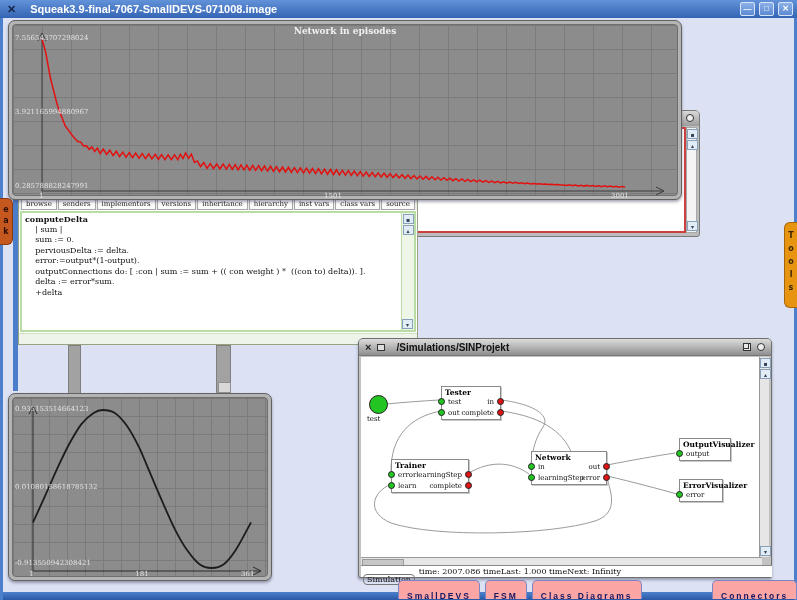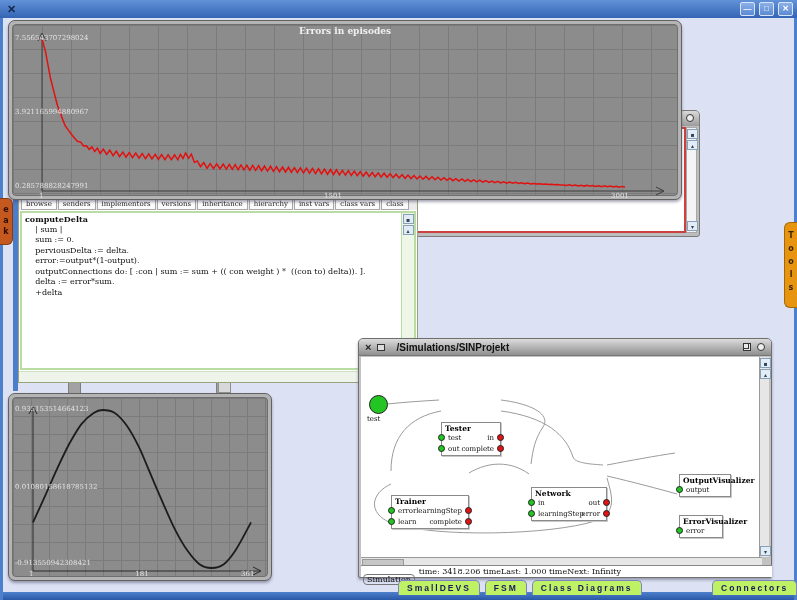--- a/index.html
+++ b/index.html
@@ -32,21 +32,21 @@
                          linear-gradient(90deg,#7b7b7b 1px,transparent 1px);}
   .plot-err{background-size:29px 24px;}
   .plot-net{background-size:18px 18px;}
   .ptitle{position:absolute;top:1px;left:0;right:0;text-align:center;color:#f0f0f0;
           font:bold 9px "DejaVu Serif",serif;z-index:2;}
   .tick{position:absolute;color:#e2e2e2;font:7px "DejaVu Serif",serif;white-space:nowrap;z-index:2;}
   .plot svg{position:absolute;left:0;top:0;}
 
   
   .browser-blue{position:absolute;left:13px;top:196px;width:5px;height:195px;background:#4b7dca;z-index:2;}
-  .browser{position:absolute;left:18px;top:196px;width:400px;height:187px;background:#fff;
+  .browser{position:absolute;left:18px;top:196px;width:400px;height:149px;background:#fff;
            border:1px solid #97a37f;z-index:2;}
   .btabs{display:flex;height:13px;background:#ececec;padding-left:1px;overflow:hidden;}
   .btab{font:7px/10px "DejaVu Serif",serif;color:#222;background:#fbfbfb;border:1px solid #a8a8a8;
         margin:1px 0 0 1px;padding:0 4px;white-space:nowrap;}
   .code-pane{position:absolute;left:1px;right:1px;top:14px;bottom:12px;border:2px solid #b9dca4;background:#fff;}
   #codebody{position:absolute;left:3px;right:16px;top:1px;bottom:1px;font:8px/10.5px "DejaVu Serif",serif;
             white-space:pre;color:#111;overflow:hidden;}
   .code-line.first{font-weight:bold;}
   .code-scroll{position:absolute;top:0;right:0;bottom:0;width:13px;background:#eef6e8;border-left:1px solid #b9dca4;}
   .sb-box{display:block;width:11px;height:10px;border:1px solid #88a0b8;background:#e2ecf6;
@@ -81,48 +81,49 @@
   .sp-title{font:bold 10px "Liberation Sans",sans-serif;color:#111;margin-left:11px;}
   .sp-right{position:absolute;right:6px;top:4px;display:flex;gap:6px;}
   .sp-content{position:absolute;left:2px;top:18px;width:401px;height:200px;background:#fff;overflow:hidden;}
   .sp-vscroll{position:absolute;right:2px;top:18px;width:10px;height:200px;background:#e6e6e6;border-left:1px solid #999;}
   .sp-hscroll{position:absolute;left:2px;top:218px;width:401px;height:8px;background:#e6e6e6;border-top:1px solid #999;}
   .sp-hscroll::before{content:"";position:absolute;left:1px;top:1px;width:40px;height:5px;background:#c6c6c6;border:1px solid #9a9a9a;}
   .sp-status{position:absolute;left:2px;top:226px;width:411px;height:12px;background:#fff;border-top:1px solid #888;
              display:flex;align-items:center;font:8px "DejaVu Serif",serif;color:#111;}
   .sim-btn{border:1px solid #777;border-radius:4px;padding:0 3px;margin:15px 4px 0 2px;font:8px "DejaVu Serif",serif;}
 
-  .blk{position:absolute;background:#fff;border:1px solid #8a8a8a;box-shadow:1px 1px 0 #c8c8c8;margin-top:36px;}
+  .blk{position:absolute;background:#fff;border:1px solid #8a8a8a;box-shadow:1px 1px 0 #c8c8c8;}
   .blk-title{font:bold 7.5px/9px "DejaVu Serif",serif;padding:1px 0 0 3px;height:10px;color:#000;white-space:nowrap;}
   .blk-row{position:relative;height:11px;font:7px/9px "DejaVu Serif",serif;color:#111;}
   .port-dot{position:absolute;width:7px;height:7px;border-radius:50%;border:1px solid #222;top:1px;}
   .port-dot.pl{left:-4px;} .port-dot.pr{right:-4px;}
   .port-label.pl{position:absolute;left:6px;top:1px;} .port-label.pr{position:absolute;right:6px;top:1px;}
   .src-circle{position:absolute;width:19px;height:19px;border-radius:50%;border:1.5px solid #222;background:#22c522;}
   .src-label{position:absolute;font:7px "DejaVu Serif",serif;color:#111;}
   #connsvg{position:absolute;left:0;top:0;}
 
   
   .flap{position:absolute;z-index:6;display:flex;flex-direction:column;align-items:center;}
   #flap-left{left:0;top:198px;width:13px;height:47px;background:#c4581f;border:1px solid #8a3a10;border-left:none;
              border-radius:0 6px 6px 0;color:#2e0d02;font:bold 8px/11px "DejaVu Sans",sans-serif;padding-top:5px;}
   #flap-right{right:0;top:222px;width:13px;height:86px;background:#e79410;border:1px solid #a66708;border-right:none;
               border-radius:6px 0 0 6px;color:#3a2602;font:bold 8px/13px "DejaVu Sans",sans-serif;padding-top:6px;}
   .task-tabs{position:absolute;left:398px;top:580px;display:flex;gap:5px;z-index:5;}
-  .task-tab{height:15px;background:#bef264;border:1px solid #7d84c4;border-bottom:none;border-radius:5px 5px 0 0;
-            font:bold 8.5px/12px "Liberation Sans",sans-serif;letter-spacing:2px;color:#181860;padding:1px 8px;white-space:nowrap;}
+  .task-tab{height:15px;background:#fca5a5;border:1px solid #7d84c4;border-bottom:none;border-radius:5px 5px 0 0;
+            font:bold 8.5px/12px "Liberation Sans",sans-serif;letter-spacing:2px;color:#181860;padding:9px 8px;white-space:nowrap;}
   #connectors-tab{position:absolute;left:712px;top:580px;z-index:5;}
 </style>
 </head>
 <body>
 
 <div class="screen">
 
   <div class="titlebar">
     <span class="tb-close">✕</span>
+    <span class="tb-title">Squeak3.9-final-7067-SmallDEVS-071008.image</span>
     <span class="tb-btns" id="tbbtns">
         <span class="tb-btn">—</span>
         <span class="tb-btn">□</span>
         <span class="tb-btn">✕</span>
       </span>
   </div>
   <div class="edge l"></div>
   <div class="edge r"></div>
   <div class="bottom-strip"></div>
 
@@ -145,40 +146,40 @@
   <div class="browser">
     <div class="btabs" id="btabs">
         <span class="btab">browse</span>
         <span class="btab">senders</span>
         <span class="btab">implementors</span>
         <span class="btab">versions</span>
         <span class="btab">inheritance</span>
         <span class="btab">hierarchy</span>
         <span class="btab">inst vars</span>
         <span class="btab">class vars</span>
-        <span class="btab">class</span>
+        <span class="btab">source</span>
       </div>
     <div class="code-pane">
       <div id="codebody"><div class="code-line first">computeDelta</div><div class="code-line">    | sum |</div><div class="code-line">    sum := 0.</div><div class="code-line">    perviousDelta := delta.</div><div class="code-line">    error:=output*(1-output).</div><div class="code-line">    outputConnections do: [ :con | sum := sum + (( con weight ) *  ((con to) delta)). ].</div><div class="code-line">    delta := error*sum.</div><div class="code-line">    +delta</div></div>
       <div class="code-scroll">
         <span class="sb-box">▪</span>
         <span class="sb-box">▴</span>
         <span class="sb-box bottom">▾</span>
       </div>
     </div>
     <div class="browser-bottom"></div>
   </div>
 
   <div class="gbar" id="gbar1"></div>
   <div class="gbar" id="gbar2"></div>
   <div class="gbar" id="gbox"></div>
 
   <div class="gwin" id="errwin">
     <div class="plot plot-err">
-      <div class="ptitle">Errors in episodes</div>
+      <div class="ptitle">Network in episodes</div>
       <svg id="errsvg" width="666" height="172">
           <path d="M29,166 L29,9 M25,16 L29,8 L33,16 M29,166 L650,166 M643,162 L651,166 L643,170" fill="none" stroke="#3c3c3c" stroke-width="1"></path>
           <path d="M29.0,14.0 L32.7,27.4 L35.1,40.6 L37.6,53.8 L41.0,67.1 L44.4,80.3 L46.9,87.1 L49.5,93.9 L52.1,100.6 L55.4,105.1 L58.6,109.5 L61.8,113.5 L64.8,116.5 L67.7,117.1 L70.6,121.0 L73.5,120.7 L76.2,124.4 L78.9,121.9 L81.7,126.4 L84.4,123.1 L87.1,128.5 L90.3,124.2 L93.6,129.5 L96.8,125.2 L100.1,130.6 L103.3,126.2 L106.5,131.6 L109.8,127.0 L113.0,132.1 L116.3,127.5 L119.5,132.7 L122.7,128.1 L126.0,133.2 L129.2,128.5 L132.5,133.6 L135.7,128.9 L138.9,134.0 L142.2,129.3 L145.4,134.4 L148.6,129.6 L151.9,134.6 L155.1,129.8 L158.4,134.7 L161.6,129.9 L164.8,134.8 L167.4,129.3 L170.0,133.5 L172.6,127.9 L175.5,133.4 L178.4,129.1 L181.4,137.4 L184.3,135.9 L187.5,141.6 L190.8,137.6 L194.0,143.4 L197.2,138.6 L200.5,143.7 L203.7,138.9 L206.9,143.9 L210.2,139.2 L213.4,144.2 L216.3,139.4 L219.3,144.4 L222.2,139.7 L225.1,144.7 L228.0,139.9 L230.9,144.9 L233.8,140.2 L236.7,145.2 L239.7,140.4 L242.6,145.4 L245.6,140.7 L248.6,145.7 L251.5,141.0 L254.5,146.1 L257.5,141.3 L260.5,146.4 L263.5,141.6 L266.5,146.7 L269.5,142.0 L272.5,147.0 L275.5,142.3 L278.4,147.3 L281.4,142.6 L284.4,147.6 L287.4,142.9 L290.5,147.9 L293.5,143.2 L296.5,148.2 L299.5,143.5 L302.5,148.6 L305.5,143.8 L308.5,148.9 L311.5,144.1 L314.5,149.2 L317.5,144.5 L320.5,149.5 L323.5,144.8 L326.4,149.8 L329.4,145.3 L332.4,150.1 L335.4,145.7 L338.3,150.4 L341.3,146.1 L344.3,150.7 L347.3,146.6 L350.2,151.1 L353.2,147.0 L356.2,151.4 L359.2,147.5 L362.2,151.7 L365.2,147.9 L368.1,152.0 L371.1,148.3 L374.1,152.3 L377.1,148.8 L380.1,152.6 L383.1,149.2 L386.1,152.9 L389.1,149.7 L392.1,153.3 L395.0,150.1 L398.0,153.6 L401.0,150.5 L404.0,153.9 L407.0,151.0 L410.0,154.2 L413.0,151.4 L416.0,154.5 L419.0,151.8 L422.0,154.8 L424.9,152.3 L427.9,155.1 L430.9,152.7 L433.9,155.4 L436.9,153.2 L439.9,155.7 L442.9,153.6 L445.9,156.0 L448.9,154.0 L451.9,156.3 L454.8,154.4 L457.8,156.6 L460.8,154.8 L463.8,156.9 L466.8,155.2 L469.8,157.2 L472.8,155.6 L475.8,157.4 L478.8,156.0 L481.8,157.7 L484.7,156.3 L487.7,157.9 L490.7,156.7 L493.7,158.1 L496.7,157.0 L499.7,158.3 L502.7,157.4 L505.7,158.5 L508.7,157.7 L511.6,158.8 L514.6,158.0 L517.6,159.0 L520.6,158.4 L523.6,159.1 L526.6,158.7 L529.6,159.3 L532.6,159.0 L535.6,159.5 L538.6,159.3 L541.5,159.7 L544.5,159.6 L547.5,159.9 L550.5,159.9 L553.5,160.5 L556.4,159.8 L559.3,160.7 L562.3,160.0 L565.2,160.9 L568.1,160.2 L571.0,161.1 L573.9,160.4 L576.8,161.3 L579.7,160.6 L582.7,161.5 L585.6,160.8 L588.5,161.7 L591.5,160.9 L594.4,161.8 L597.3,161.1 L600.3,162.0 L603.2,161.3 L606.1,162.2 L609.1,161.4 L612.0,161.9" fill="none" stroke="#e31010" stroke-width="1.5"></path>
         </svg>
       <div class="tick" style="left:2px;top:9px">7.556543707298024</div>
       <div class="tick" style="left:2px;top:83px">3.921165994880967</div>
       <div class="tick" style="left:2px;top:157px">0.285788828247991</div>
       <div class="tick" style="left:26px;top:167px">1</div>
       <div class="tick" style="left:305px;top:167px;width:30px;text-align:center">1501</div>
       <div class="tick" style="left:598px;top:167px">3001</div>
@@ -284,21 +285,21 @@
         </div>
       </div>
     <div class="sp-vscroll">
       <span class="sb-box">▪</span>
       <span class="sb-box">▴</span>
       <span class="sb-box bottom">▾</span>
     </div>
     <div class="sp-hscroll"></div>
     <div class="sp-status">
       <span class="sim-btn">Simulation</span>
-      <span class="sim-text">time: 3418.206 timeLast: 1.000 timeNext: Infinity</span>
+      <span class="sim-text">time: 2007.086 timeLast: 1.000 timeNext: Infinity</span>
     </div>
   </div>
 
   <div class="flap" id="flap-left">
       <span>e</span>
       <span>a</span>
       <span>k</span>
     </div>
   <div class="flap" id="flap-right">
       <span>T</span>

